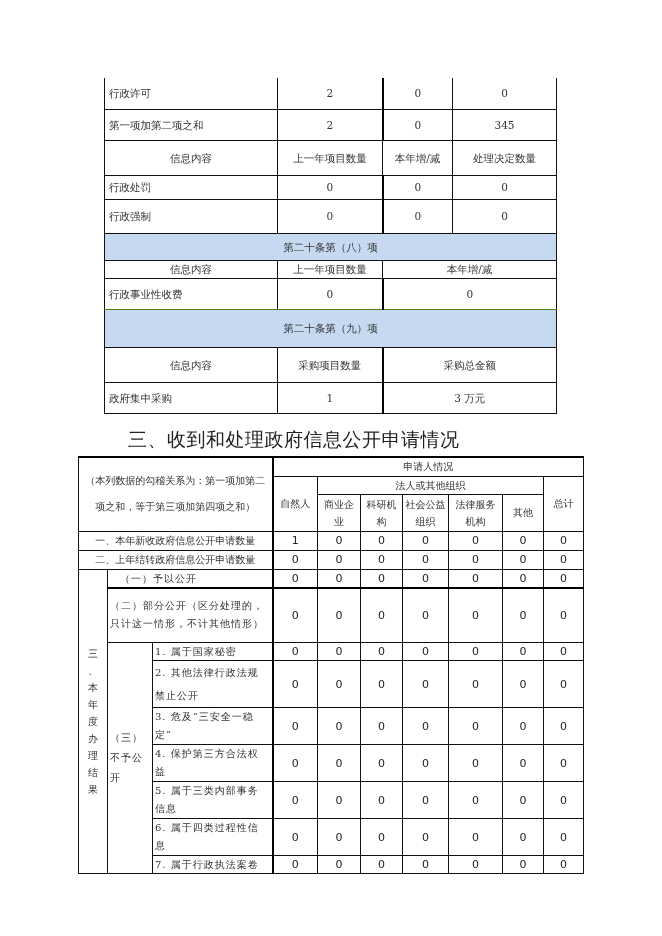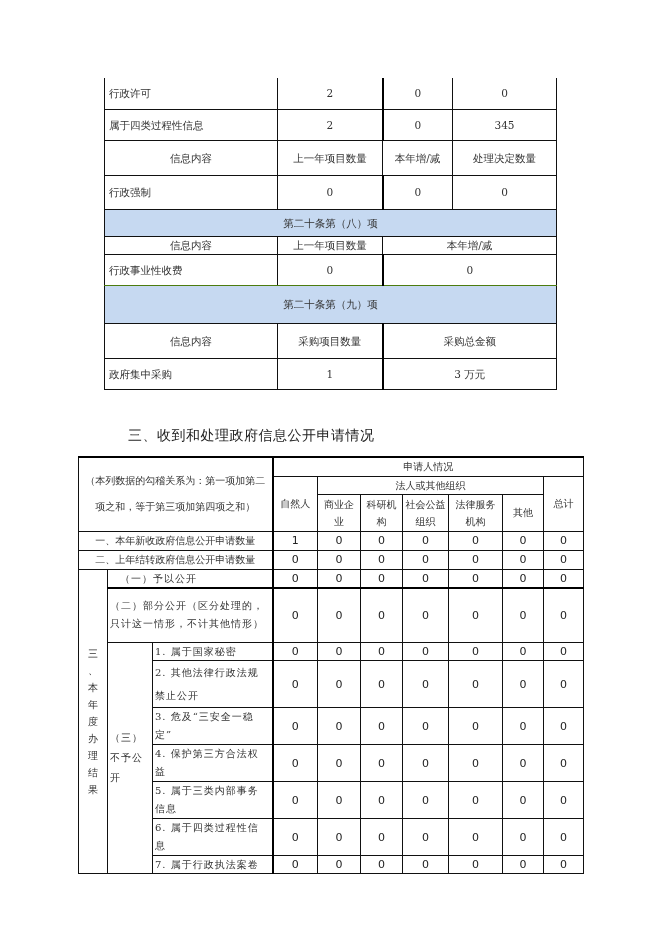--- a/index.html
+++ b/index.html
@@ -9,21 +9,21 @@
   td { border: 1px solid #111; padding: 0 4px; font-size: 10.5px; line-height: 16px; overflow: hidden; }
   .c { text-align: center; }
   .l { text-align: left; }
   .band td { background: #c6d9f1; text-align: center; }
   .thick-b { border-bottom: 1px solid #4d7c0f; }
   .thick-t { border-top: 2px solid #000; }
   .thick-l { border-left: 2px solid #000; }
   #t1 { left: 104px; top: 78px; width: 452px; }
   #t1 td.first-open { border-top: none; }
   .sect-title { position: absolute; left: 128px; top: 427px; font-family: "DejaVu Sans", "Liberation Sans", sans-serif;
-                font-size: 14px; color: #222; letter-spacing: 0.5px; margin: 0; font-weight: normal; }
+                font-size: 19px; color: #222; letter-spacing: 0.5px; margin: 0; font-weight: normal; }
   #t2 { left: 78px; top: 456px; width: 505px; }
   #t2 td { font-size: 10px; line-height: 17px; padding: 0 2px; }
   #t2 td.num { font-family: "DejaVu Sans", "Liberation Sans", sans-serif; text-align: center; font-size: 11px; color: #222; }
   .vert { text-align: center; line-height: 20px; }
   .small { font-size: 9.5px; letter-spacing: 1px; }
 </style>
 </head>
 <body>
 
 <table id="t1">
@@ -34,30 +34,36 @@
       <col style="width:104px">
     </colgroup>
   <tbody>
       <tr style="height:31px">
     <td class="l first-open">行政许可</td>
     <td class="c first-open">2</td>
     <td class="c first-open thick-l">0</td>
     <td class="c first-open">0</td>
   </tr>
   <tr style="height:31px">
-    <td class="l">属于四类过程性信息</td>
+    <td class="l">第一项加第二项之和</td>
     <td class="c">2</td>
     <td class="c thick-l">0</td>
     <td class="c">345</td>
   </tr>
   <tr style="height:35px">
     <td class="c">信息内容</td>
     <td class="c">上一年项目数量</td>
     <td class="c">本年增/减</td>
     <td class="c">处理决定数量</td>
+  </tr>
+  <tr style="height:24px">
+    <td class="l">行政处罚</td>
+    <td class="c">0</td>
+    <td class="c thick-l">0</td>
+    <td class="c">0</td>
   </tr>
   <tr style="height:34px">
     <td class="l">行政强制</td>
     <td class="c">0</td>
     <td class="c thick-l">0</td>
     <td class="c">0</td>
   </tr>
   <tr class="band" style="height:27px">
     <td colspan="4">第二十条第（八）项</td>
   </tr>

